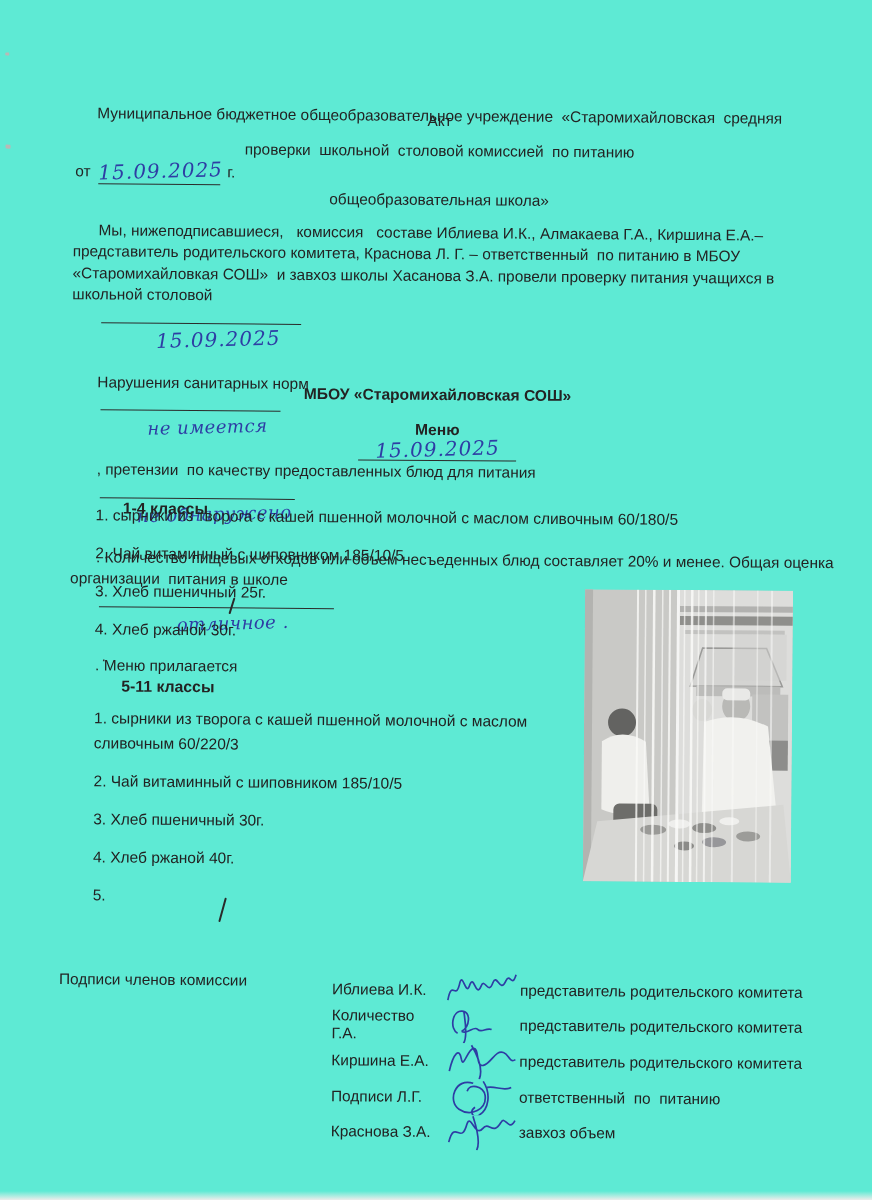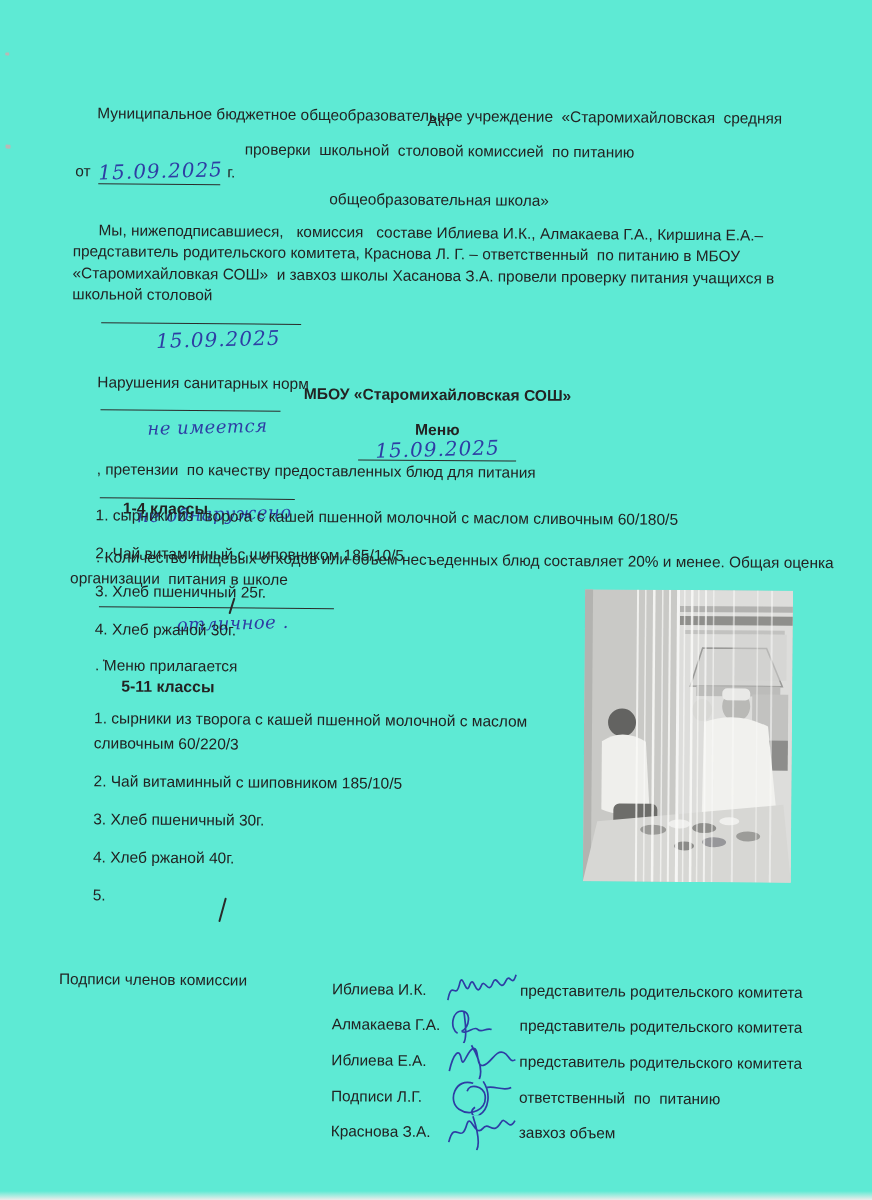--- a/index.html
+++ b/index.html
@@ -169,29 +169,29 @@
 
       <div class="sig-row">
         <span class="sig-name">Иблиева И.К.</span>
         <svg class="sig-mark" viewBox="0 0 74 40">
           <path d="M4 32 C8 10 12 34 16 14 C19 4 22 30 26 16 C30 6 32 30 37 18 C41 8 44 28 49 14 C53 4 56 26 62 12 C66 4 68 20 72 6" fill="none" stroke="#2e3da4" stroke-width="1.7"></path>
         </svg>
         <span class="sig-role">представитель родительского комитета</span>
       </div>
 
       <div class="sig-row">
-        <span class="sig-name">Алмакаева Г.А.</span>
+        <span class="sig-name">Количество Г.А.</span>
         <svg class="sig-mark" viewBox="0 0 74 40">
           <path d="M14 30 C6 26 8 8 18 8 C28 8 26 24 18 28 M18 28 C24 32 30 22 34 26 C38 30 42 24 48 26 M20 8 C22 20 24 34 20 40" fill="none" stroke="#2e3da4" stroke-width="1.7"></path>
         </svg>
         <span class="sig-role">представитель родительского комитета</span>
       </div>
 
       <div class="sig-row">
-        <span class="sig-name">Иблиева Е.А.</span>
+        <span class="sig-name">Киршина Е.А.</span>
         <svg class="sig-mark" viewBox="0 0 74 40">
           <path d="M6 32 C10 14 16 8 18 20 C20 30 24 10 30 9 C36 8 32 28 40 26 C48 24 52 10 60 13 C66 15 66 24 72 20 M28 6 C34 16 40 30 36 40" fill="none" stroke="#2e3da4" stroke-width="1.7"></path>
         </svg>
         <span class="sig-role">представитель родительского комитета</span>
       </div>
 
       <div class="sig-row">
         <span class="sig-name">Подписи Л.Г.</span>
         <svg class="sig-mark" viewBox="0 0 74 40">
           <path d="M30 8 C12 2 4 26 16 34 C28 42 44 34 42 20 C40 10 26 8 24 16 M40 6 C48 18 46 34 36 40 C30 44 26 36 32 32 M44 12 C52 10 60 16 68 12" fill="none" stroke="#2e3da4" stroke-width="1.7"></path>

